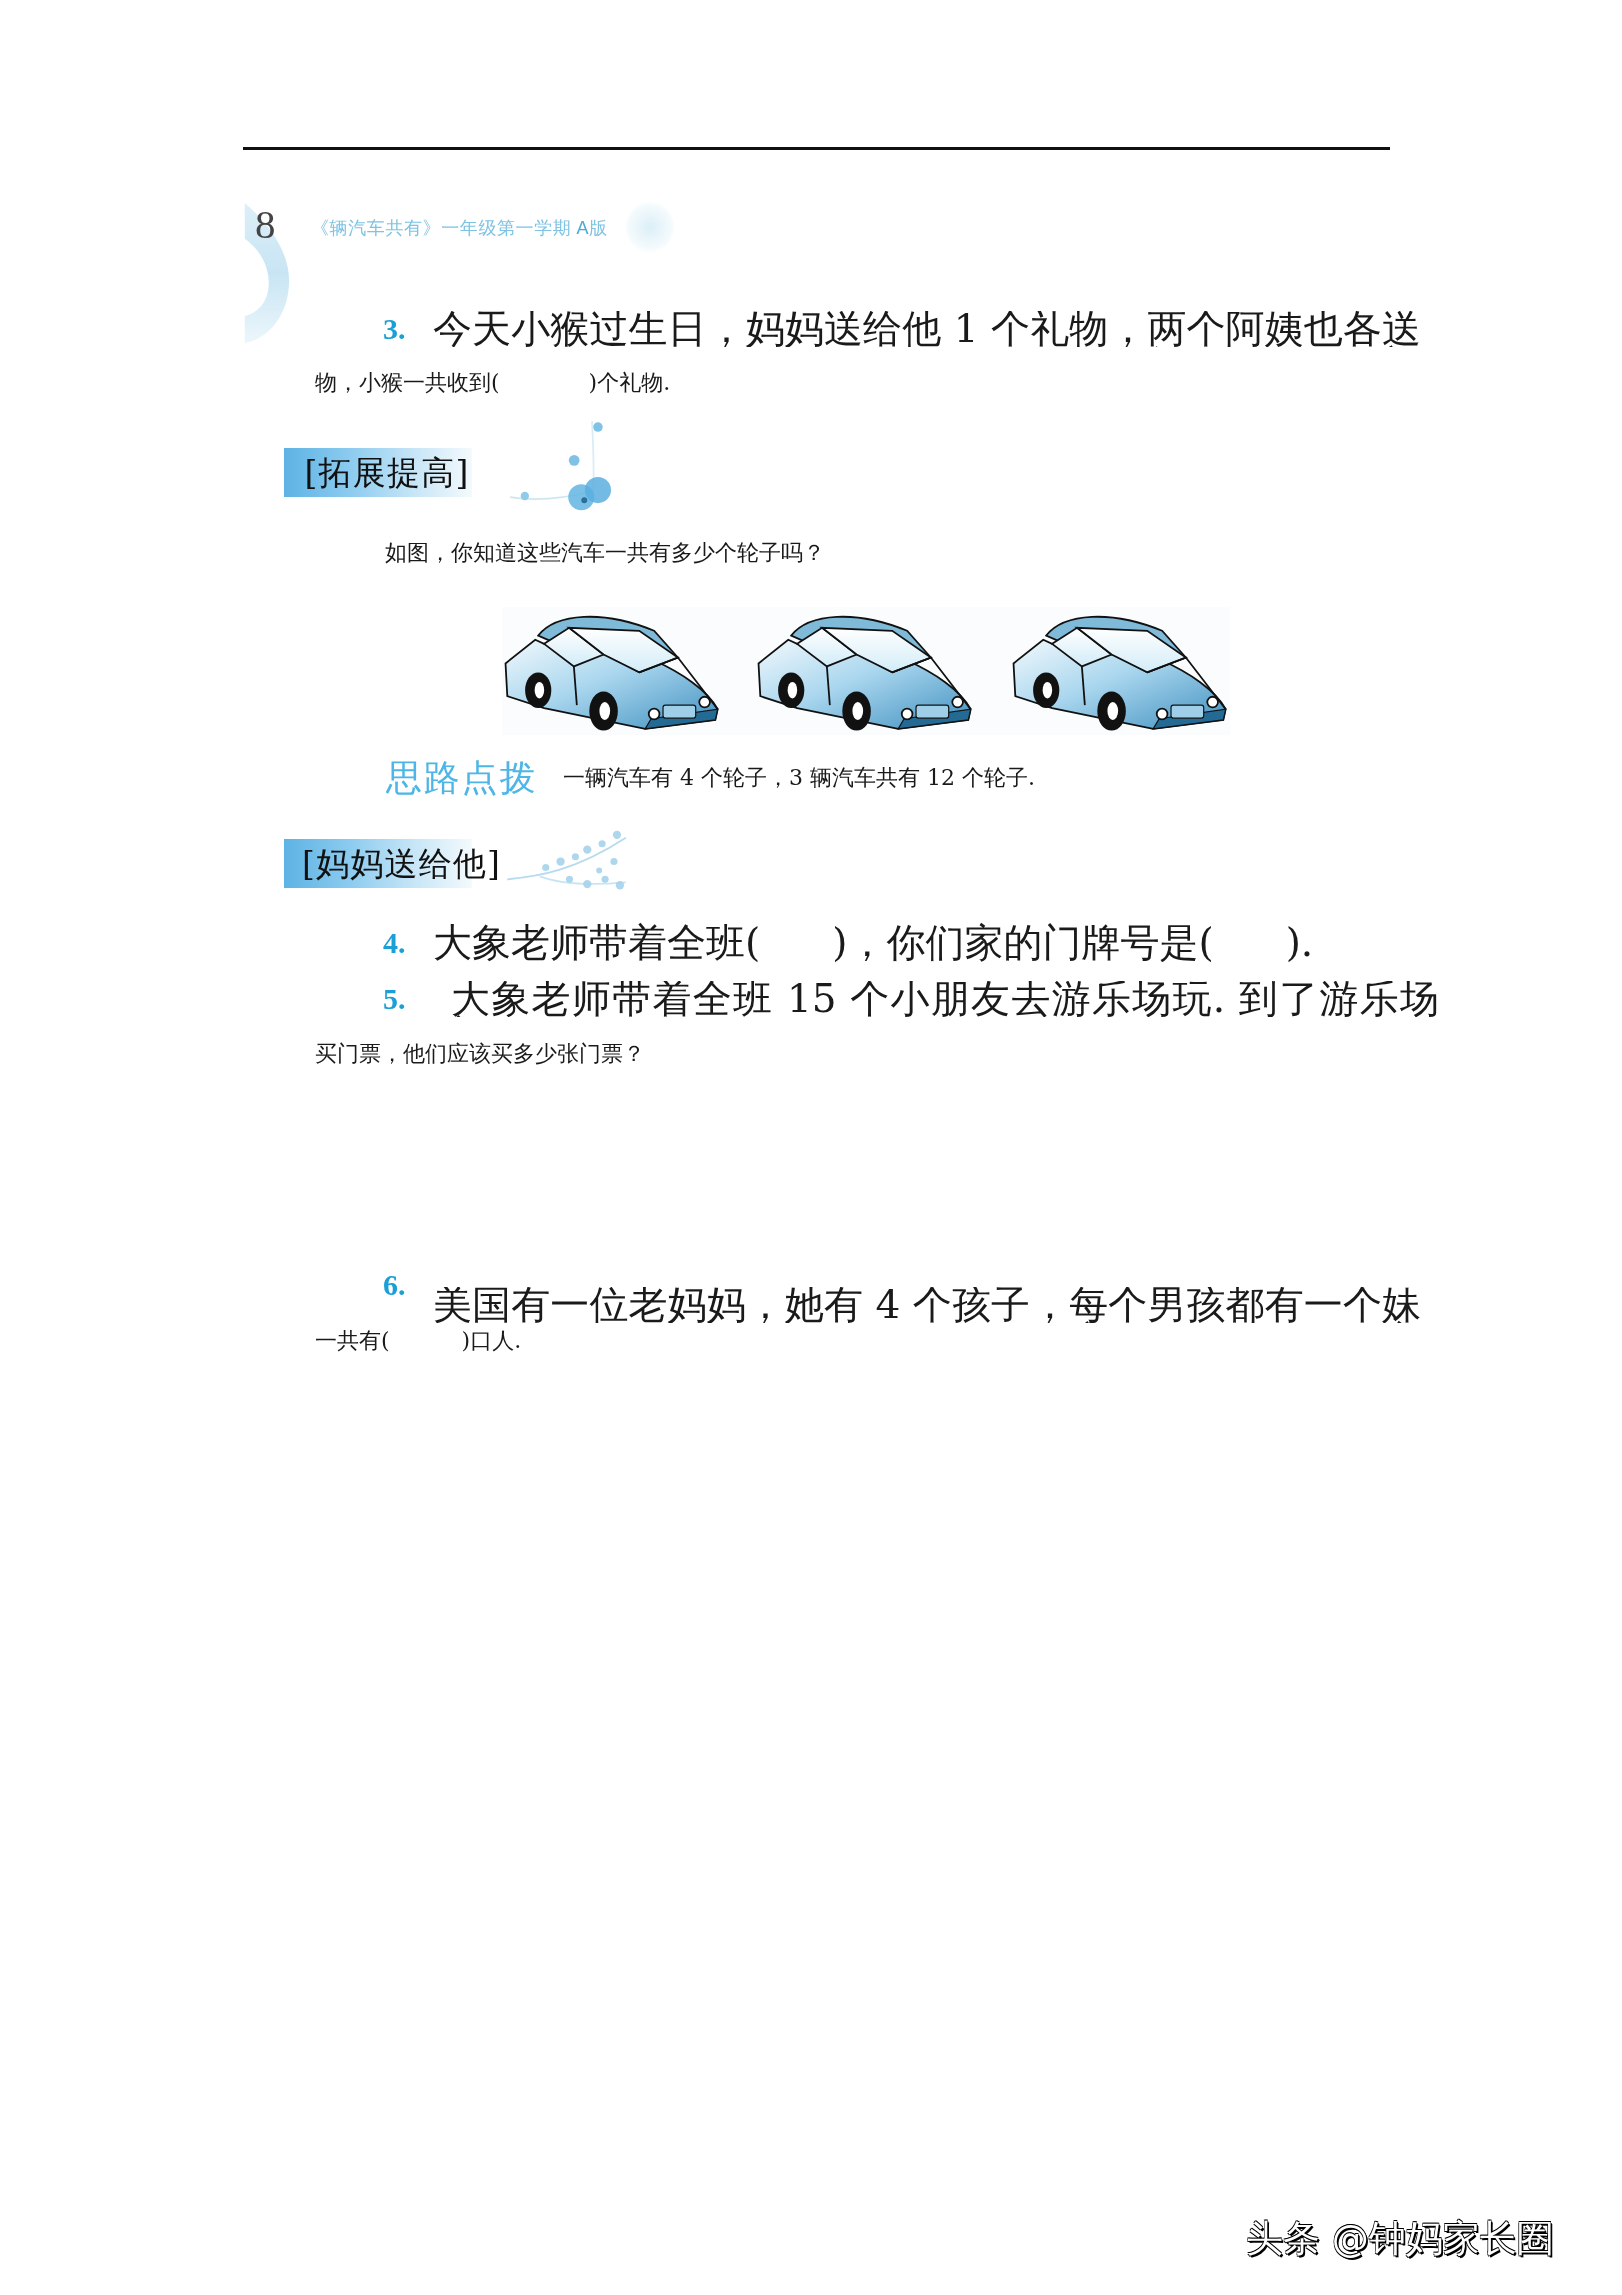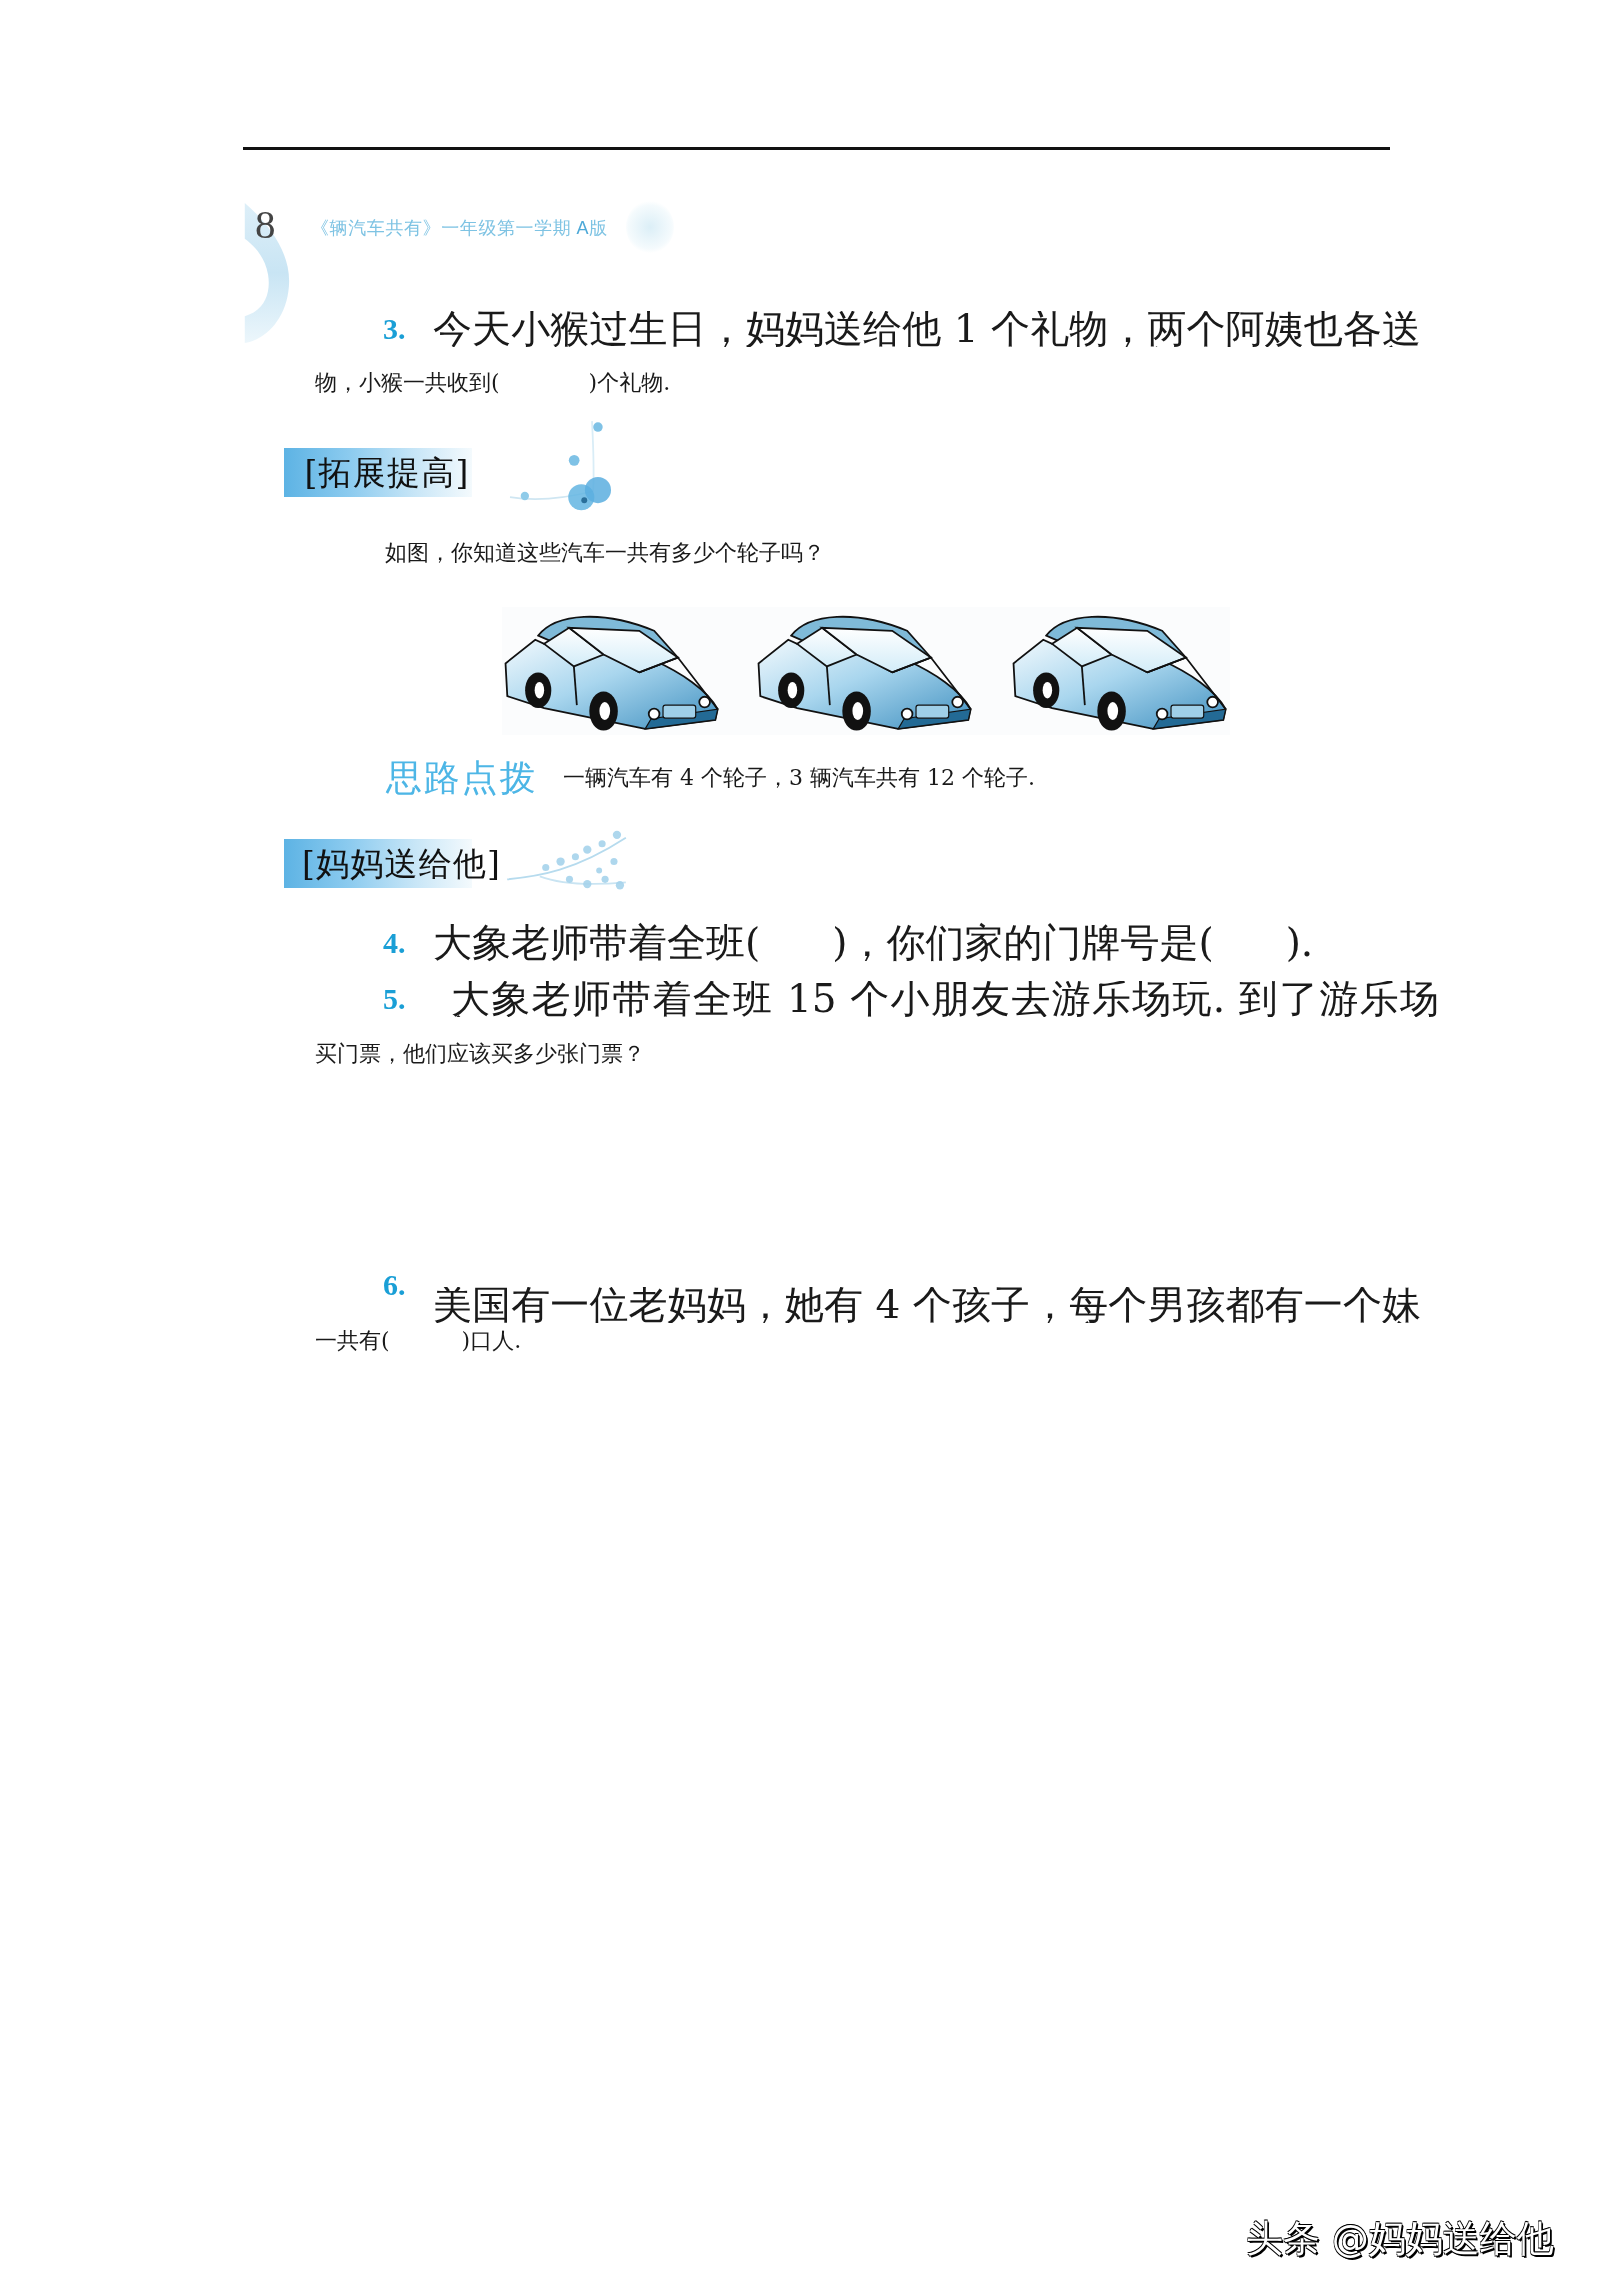--- a/index.html
+++ b/index.html
@@ -179,14 +179,14 @@
 <div class="qnum" style="top:981px;">5.</div>
 <div class="indent-line just" style="top:981px;margin-left:18px;">大象老师带着全班 15 个小朋友去游乐场玩. 到了游乐场门口要</div>
 <div class="line" style="top:1036px;">买门票，他们应该买多少张门票？</div>
 
 <div class="abs" style="left:315px; top:1079px; width:1106px; height:179px;"></div>
 
 <div class="qnum" style="top:1267px;">6.</div>
 <div class="indent-line just" style="top:1267px;margin-top:20px;">美国有一位老妈妈，她有 4 个孩子，每个男孩都有一个妹妹，这家</div>
 <div class="line" style="top:1323px;"><span>一共有(</span><span class="blank" style="width:72px;"></span><span>)口人.</span></div>
 
-<div class="abs watermark">头条 @妈妈送给他</div>
+<div class="abs watermark">头条 @钟妈家长圈</div>
 
 
 </body></html>

